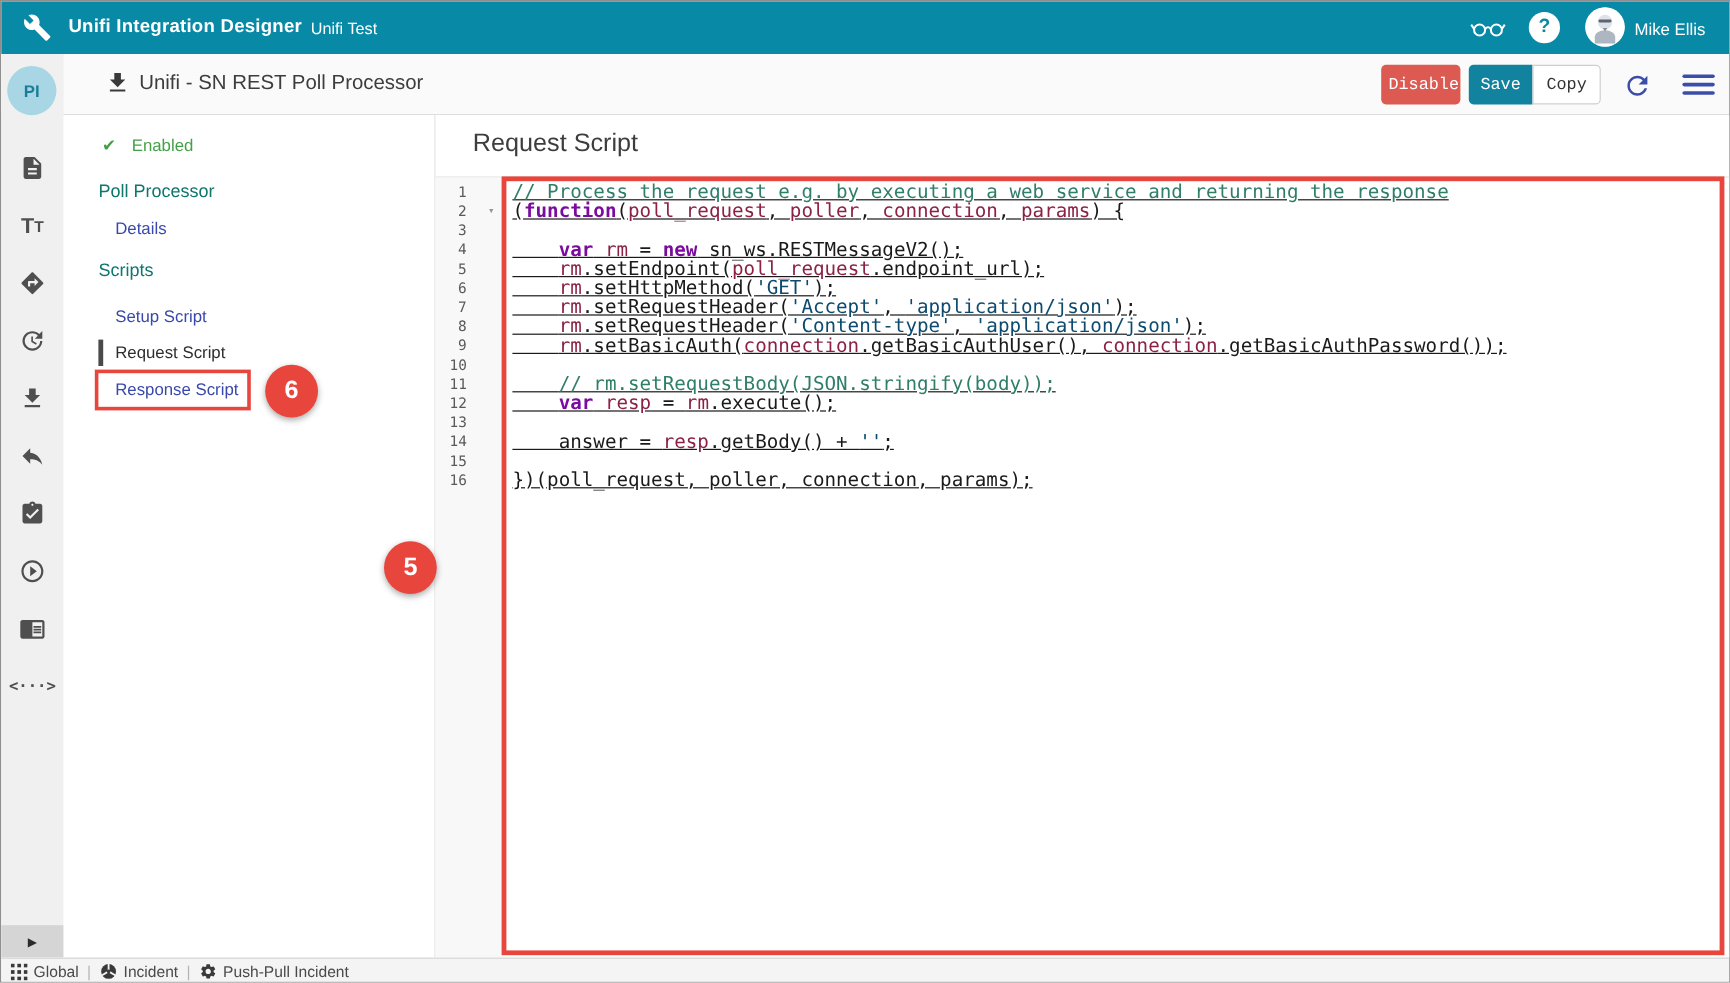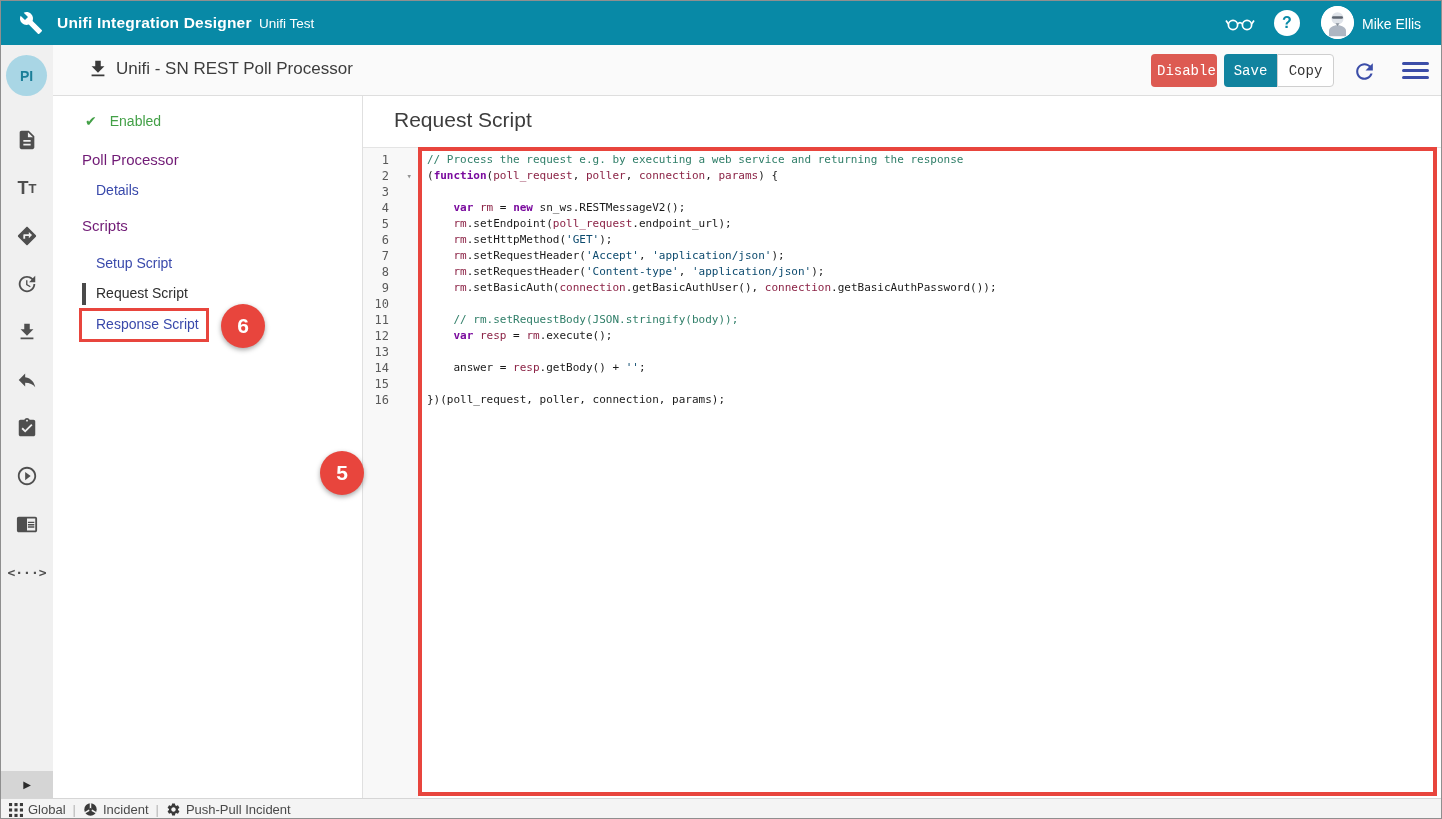--- a/index.html
+++ b/index.html
@@ -40,21 +40,21 @@
   .tt-icon .small-t{font-size:13px;}
   .code-ticon{font-family:"DejaVu Sans Mono",monospace;font-weight:bold;font-size:13px;color:#4f4f4f;}
   .collapse-btn{position:absolute;left:0;top:726px;width:52px;height:27px;background:#d5d5d5;
                 display:flex;align-items:center;justify-content:center;color:#2b2b2b;font-size:10px;cursor:pointer;}
 
   
   .navpanel{position:absolute;left:52px;top:95px;width:310px;height:702px;background:#fff;
             border-right:1px solid #e0e0e0;box-sizing:border-box;}
   .nav-enabled{position:absolute;left:32px;top:17px;font-size:14px;color:#43a047;}
   .nav-enabled .chk{margin-right:13px;font-size:14px;}
-  .nav-title{position:absolute;font-size:15px;color:#701a75;}
+  .nav-title{position:absolute;font-size:15px;color:#0f766e;}
   .nav-link{position:absolute;font-size:14px;color:#3949ab;cursor:pointer;}
   .nav-active{position:absolute;font-size:14px;color:#2e2e2e;}
   .active-bar{position:absolute;left:29px;top:187px;width:4px;height:22px;background:#4a4a4a;}
 
   
   .anno-box{position:absolute;border:3px solid #e8453d;box-sizing:border-box;z-index:6;pointer-events:none;}
   .anno-rect{position:absolute;left:417px;top:146px;width:1019px;height:649px;border:4px solid #e8453d;
              box-sizing:border-box;z-index:5;pointer-events:none;}
   .anno-circle{position:absolute;width:44px;height:44px;border-radius:50%;background:#e8453d;color:#fff;
                font-size:21px;font-weight:bold;display:flex;align-items:center;justify-content:center;
@@ -63,21 +63,21 @@
   
   .main{position:absolute;left:362px;top:95px;width:1080px;height:702px;background:#fff;}
   .main-heading-row{height:52px;border-bottom:1px solid #e4e4e4;box-sizing:border-box;}
   .main-heading{position:absolute;left:31px;top:12px;font-size:21px;color:#3d3d3d;}
   .editor{display:flex;height:650px;}
   .gutter{width:56px;background:#f8f8f8;box-sizing:border-box;padding:4px 0 0 0;
           font-family:"DejaVu Sans Mono",monospace;font-size:12px;color:#5a5a5a;}
   .gutter .ln{height:16px;line-height:16px;text-align:right;padding-right:30px;position:relative;}
   .gutter .fold{position:absolute;right:7px;top:0;font-size:9px;color:#949494;}
   .codearea{flex:1;box-sizing:border-box;padding:4px 0 0 8px;font-family:"DejaVu Sans Mono",monospace;
-            font-size:11px;color:#1a1a1a;cursor:text;}
+            font-size:16px;color:#1a1a1a;cursor:text;text-decoration:underline;}
   .codearea .cl{height:16px;line-height:16px;white-space:pre;}
   .tok-p{color:#1a1a1a;}
   .tok-c{color:#2f7e68;}
   .tok-k{color:#7a0b9e;font-weight:bold;}
   .tok-v{color:#8b2245;}
   .tok-s{color:#0c4a6e;}
 
   
   .statusbar{position:absolute;left:0;top:797px;width:100%;height:22px;background:#f4f4f4;
              border-top:1px solid #d6d6d6;box-sizing:border-box;font-size:13px;color:#4a4a4a;}

